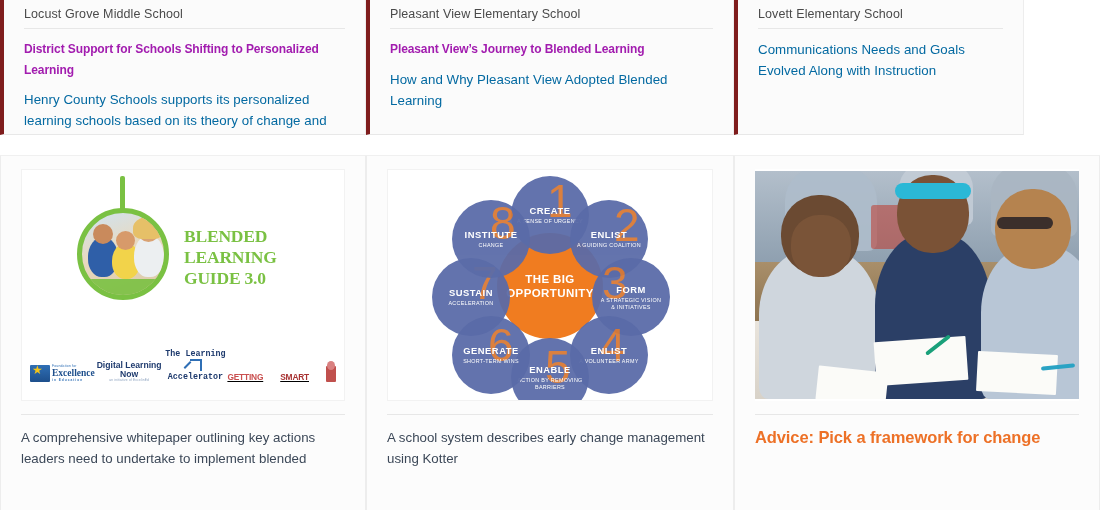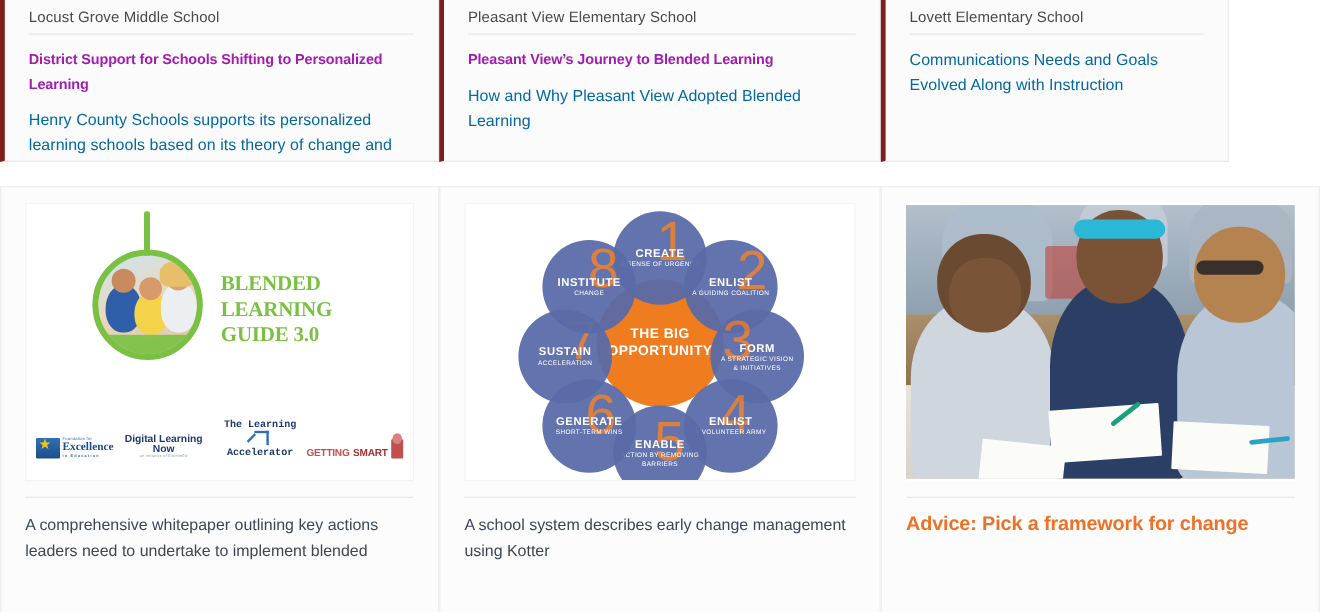--- a/index.html
+++ b/index.html
@@ -153,21 +153,21 @@
   .ffe-mark::after { content:"★"; position:absolute; left:2px; top:-1px; color:#f5c518; font-size:12px; }
   .ffe-txt { text-align:left; }
   .ffe-small { font-size: 3.4px; color:#2f6fb5; letter-spacing:.2px; }
   .ffe-big { font-size: 9.5px; color:#1d4f8c; font-weight:bold; font-family:"Liberation Serif", serif; }
   .ffe-sub { font-size: 3.2px; color:#2f6fb5; letter-spacing:1px; font-weight:bold; }
   .dln-big { font-size: 8.6px; color:#1f3b6e; font-weight:bold;margin-top:24px; }
   .dln-sub { font-size: 3.2px; color:#8aa0bd; letter-spacing:.2px; }
   .tla-txt { font-size: 8.4px; color:#1f3b6e; font-weight:bold; line-height:9.5px;font-family:Liberation Mono, monospace; }
   .tla-mark { display:inline-block; width:12px;height:12px; border:2px solid #2f6fb5; border-left:none; border-bottom:none; transform:rotate(0deg); position:relative; vertical-align:-2px; margin-left:2px;}
   .tla-mark::after{content:"";position:absolute;left:-7px;top:3px;width:9px;height:2px;background:#2f6fb5;transform:rotate(-45deg);}
-  .gs-wrap { display:flex; align-items:flex-end; gap:3px;}
+  .gs-wrap { display:flex; align-items:flex-end; gap:17px;text-decoration:underline;}
   .gs-a { font-size: 8.4px; color:#c94f4f; font-weight:bold; letter-spacing:-.2px;}
   .gs-b { font-size: 8.4px; color:#a83232; font-weight:bold; letter-spacing:-.2px;}
   .gs-tree { width:10px;height:16px;background:#c0504d; position:relative; border-radius:1px;}
   .gs-tree::before{content:"";position:absolute;left:1px;top:-5px;width:8px;height:9px;border-radius:50%;background:#d98080;}
 
   
   .kot {
     width: 100%; height: 100%;
     background: #ffffff;
     position: relative;

